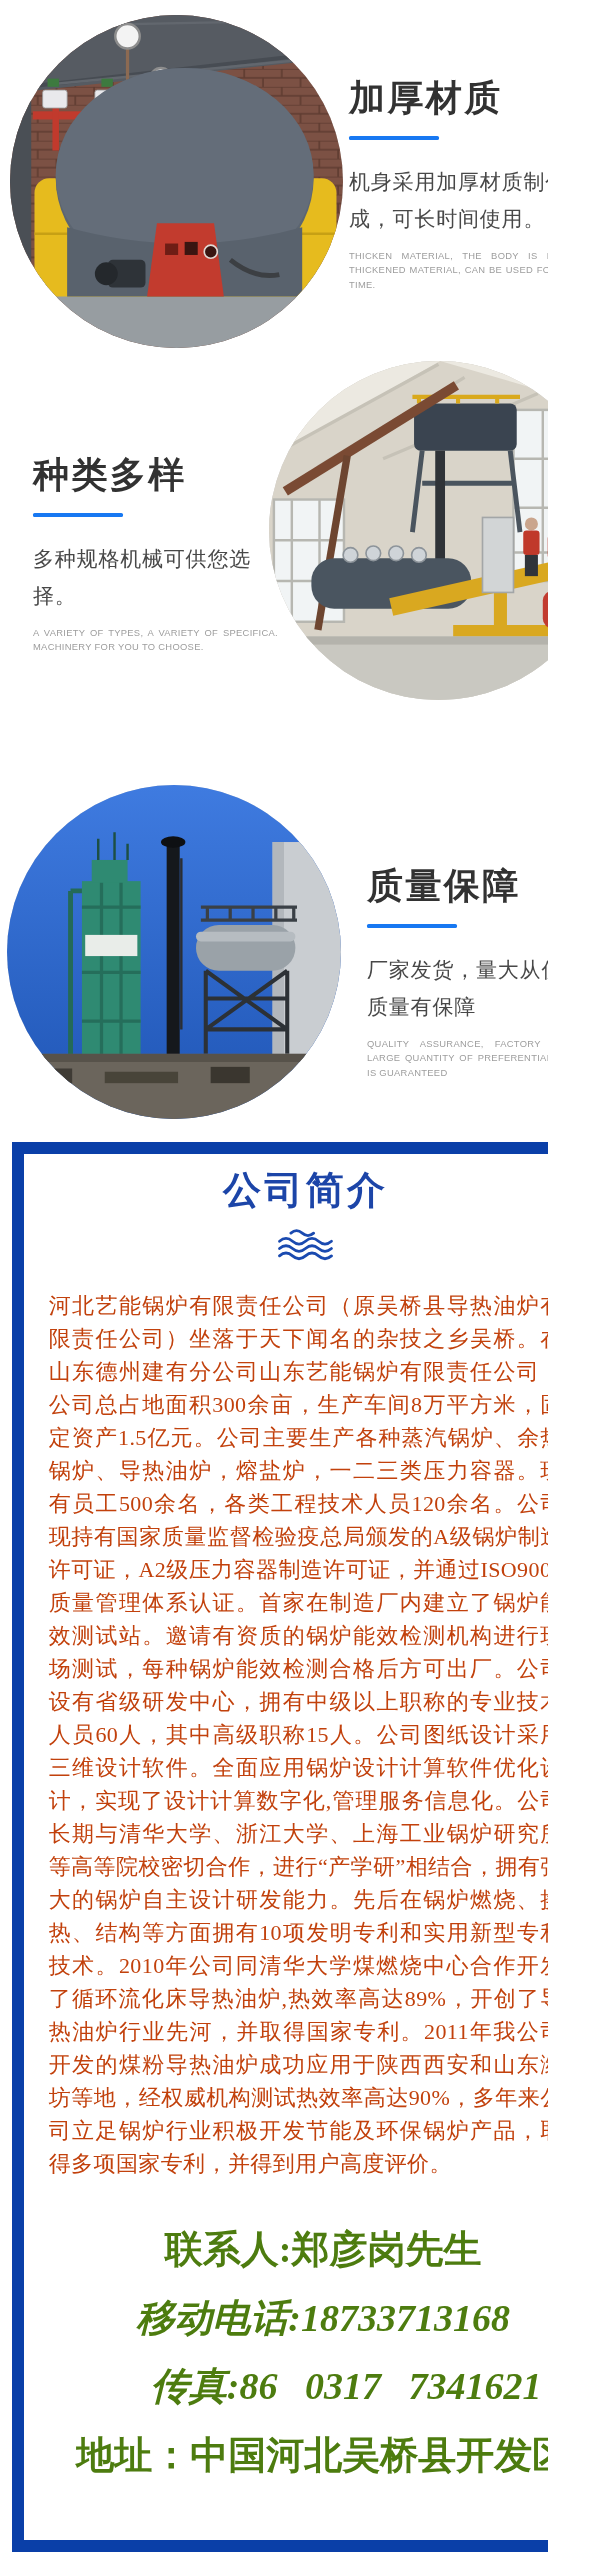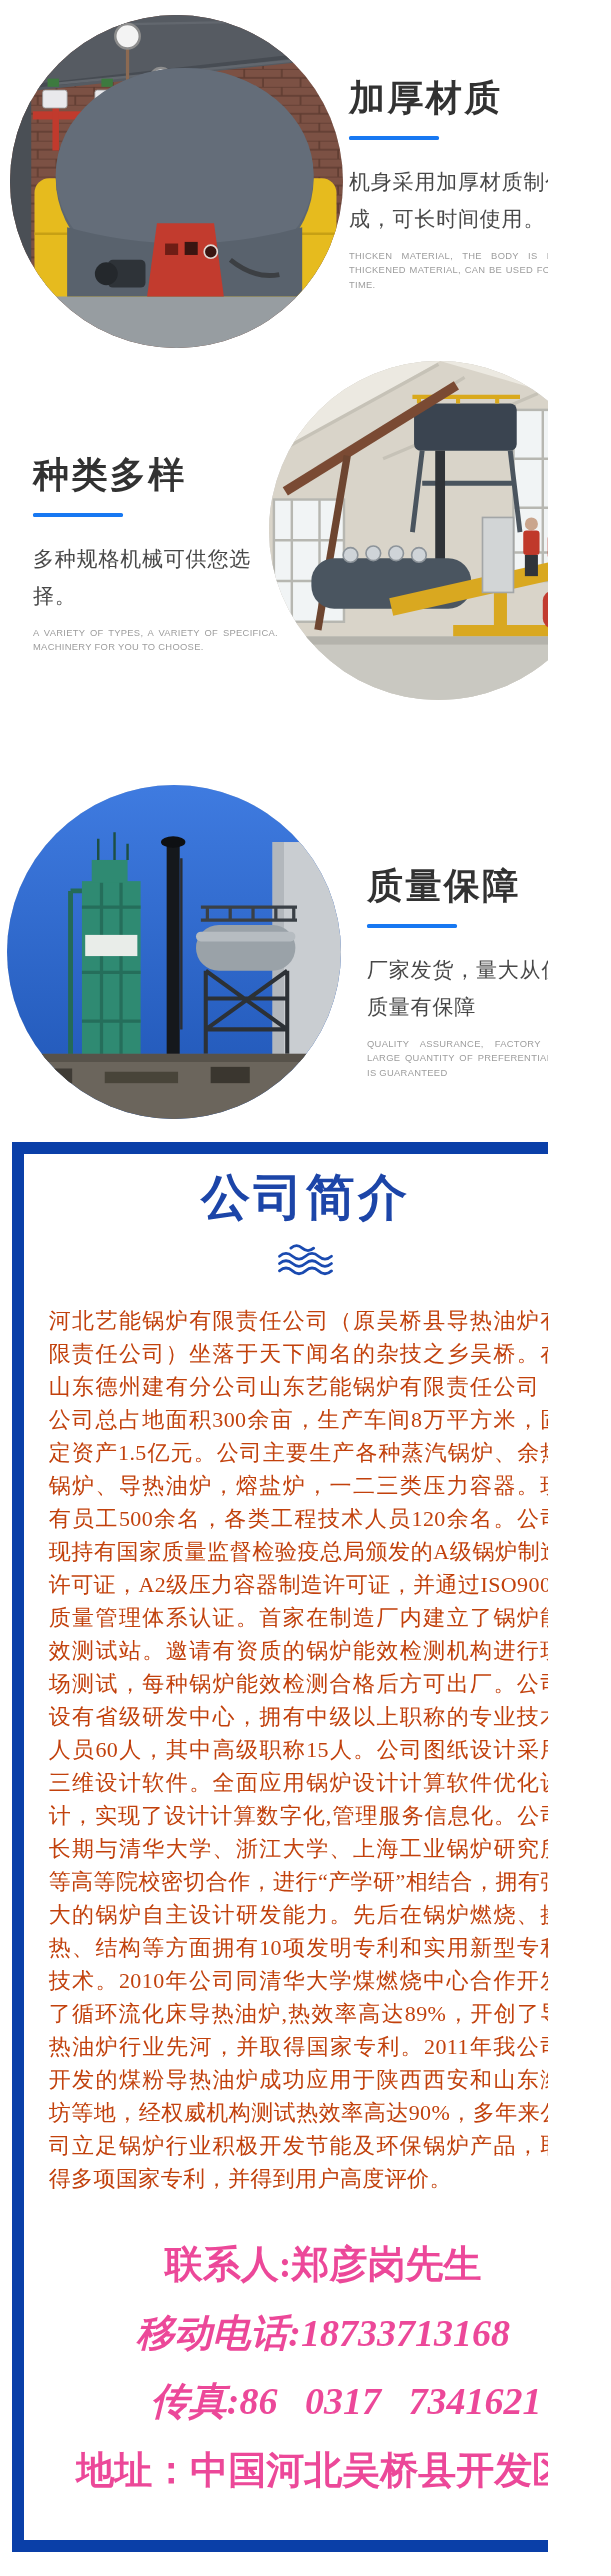--- a/index.html
+++ b/index.html
@@ -18,27 +18,27 @@
   .t3{left:367px;top:865px;width:235px;}
   .ftitle{margin:0;font-size:36px;line-height:1.15;font-weight:700;color:#323232;letter-spacing:2.4px;}
   .uline{width:90px;height:3.3px;margin-top:18px;background:#1778f2;border-radius:1.6px;}
   .fdesc{margin:23px 0 0 0;font-size:21px;line-height:37px;color:#484848;letter-spacing:0.8px;}
   .fcap{margin:12px 0 0 0;font-size:9.4px;line-height:14.7px;color:#9d9d9d;
         letter-spacing:0.3px;text-align:justify;text-align-last:left;}
   
   .company{position:absolute;left:12.2px;top:1142px;width:587px;height:1410px;
            box-sizing:border-box;border:12.2px solid #0a3fa8;background:#ffffff;
            font-family:"Liberation Serif",serif;}
-  .ctitle{margin:11.4px 0 0 0;text-align:center;font-size:49px;font-weight:700;
+  .ctitle{margin:11.4px 0 0 0;text-align:center;font-size:38px;font-weight:700;
           color:#1c45a8;letter-spacing:3.3px;}
   .waves{margin-top:11.4px;text-align:center;}
   .cintro{margin:24.5px 24.5px 0 24.5px;font-size:22px;line-height:33px;color:#c2410c;
           text-align:justify;letter-spacing:0.4px;}
   .contacts{margin-top:47px;text-align:center;}
-  .contact{margin:0 0 23px 0;font-size:38px;line-height:1.2;font-weight:700;color:#ec4899;padding-left:35px;}
+  .contact{margin:0 0 23px 0;font-size:38px;line-height:1.2;font-weight:700;color:#4d7c0f;padding-left:35px;}
   .contact.it{font-style:italic;}
   .contact.wsp{word-spacing:18px;margin-left:46px;}
 </style>
 </head>
 <body>
 
 <div class="page">
 
   <div class="circle c1">
     <svg viewBox="0 0 408 408" preserveAspectRatio="none">

